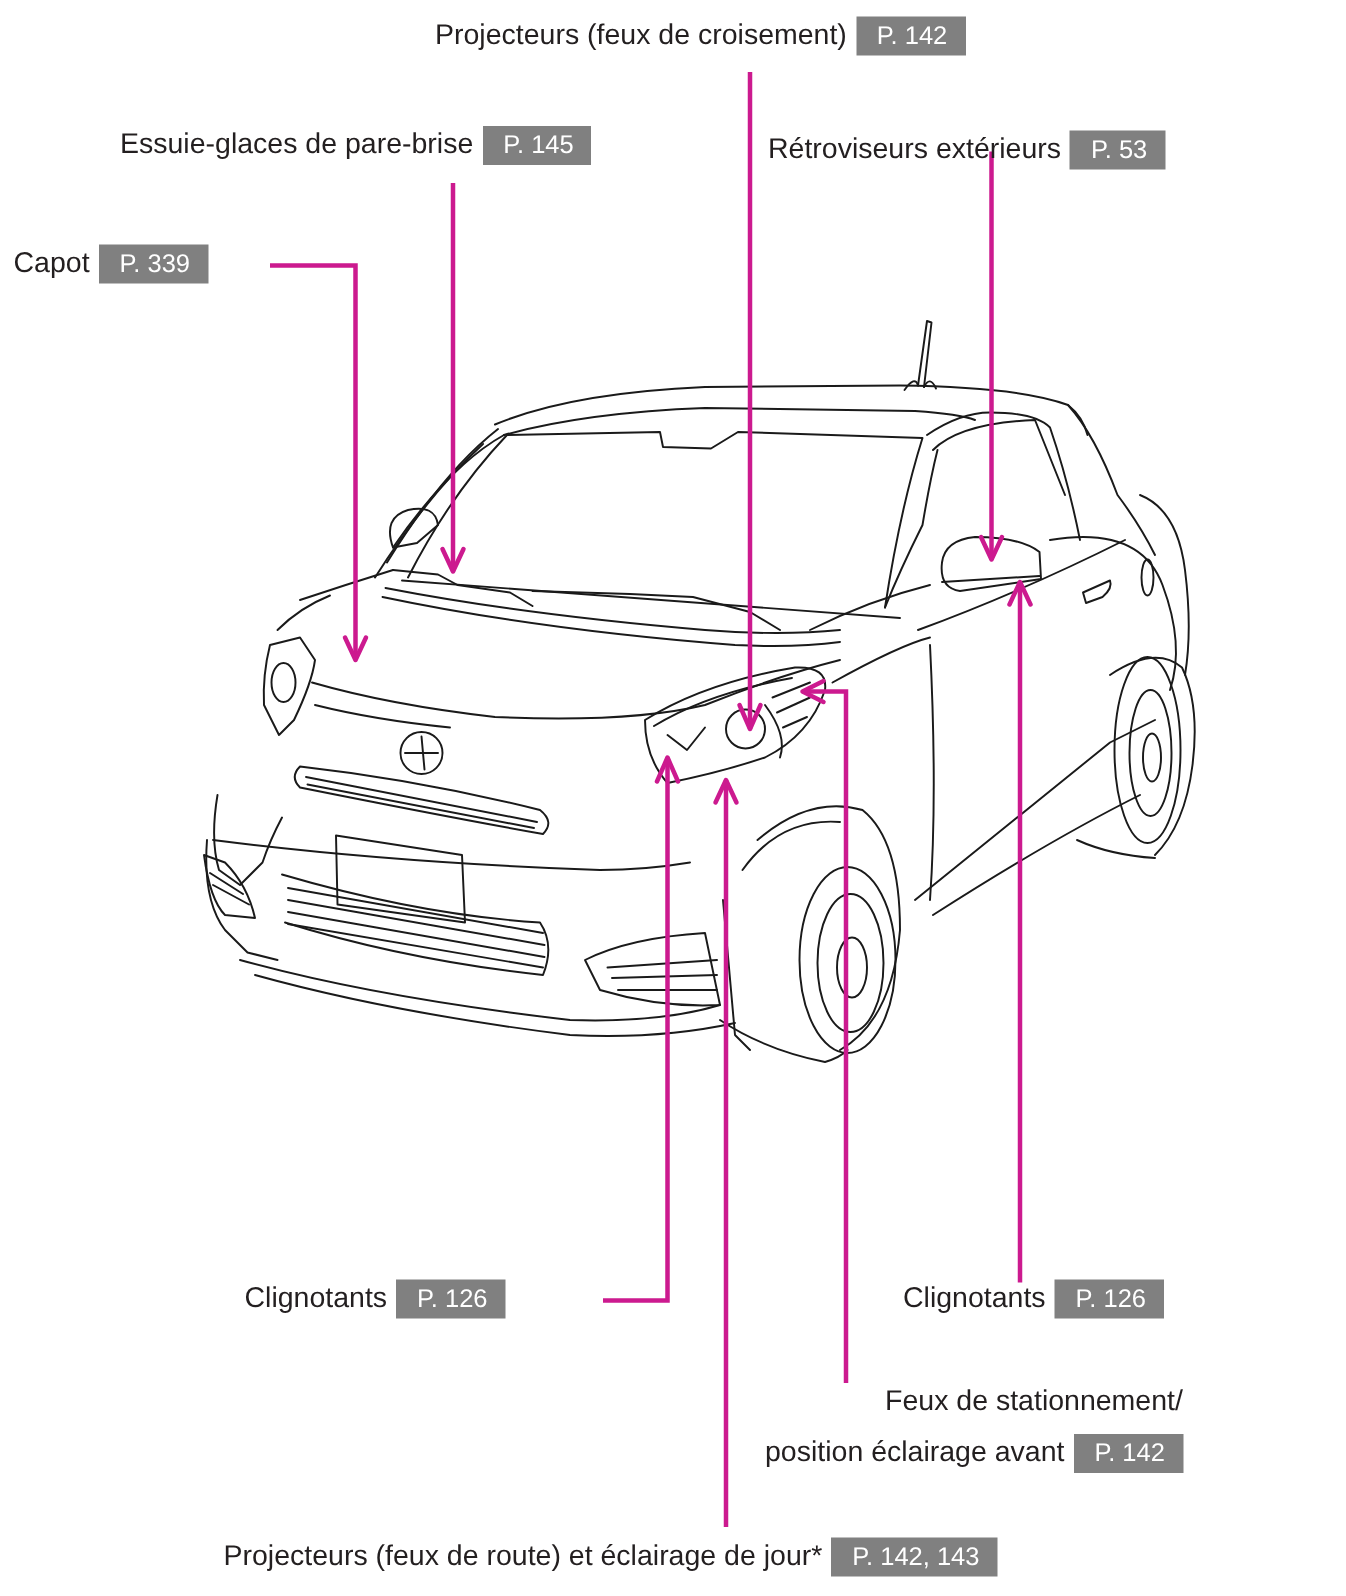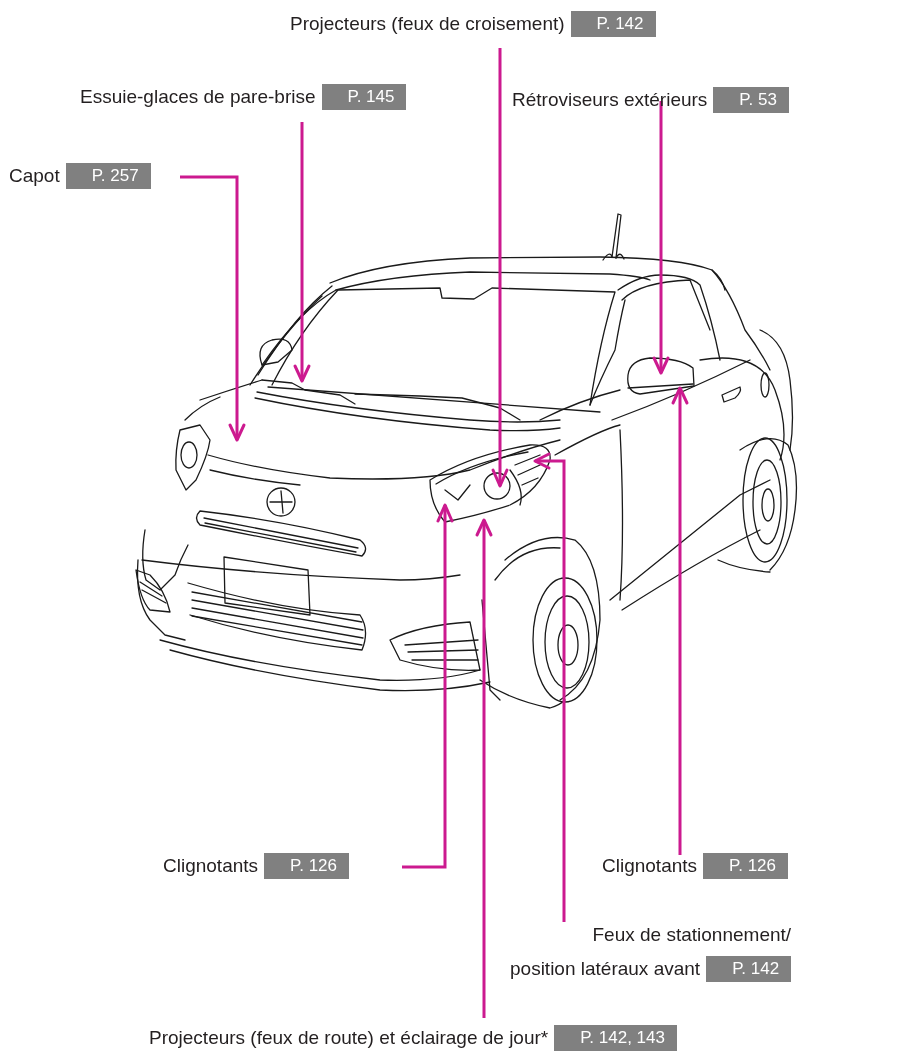--- a/index.html
+++ b/index.html
@@ -1,20 +1,20 @@
 <!DOCTYPE html>
 <html><head>
 <meta charset="utf-8">
 <style>
   html, body { margin: 0; padding: 0; background: #ffffff; }
   body { width: 897px; height: 1064px; position: relative; overflow: hidden;
          font-family: "Liberation Sans", sans-serif; color: #231f20; }
   .label { position: absolute; font-size: 19px; line-height: 22px; white-space: nowrap; }
   .badge { display: inline-block; background: #808080; color: #ffffff;
-           padding: 0 12px 0 26px; font-size: 17px; line-height: 26px; height: 26px;
+           padding: 0 12px 0 14px; font-size: 17px; line-height: 26px; height: 26px;
            margin-left: 6px; vertical-align: middle; }
   .txt { vertical-align: middle; }
   svg.lines { position: absolute; left: 0; top: 0; }
   .car path, .car ellipse, .car circle, .car line, .car polyline, .car rect { fill: none; stroke: #1a1a1a; stroke-width: 1.3; stroke-linejoin: round; stroke-linecap: round; }
   .callout { fill: none; stroke: #cc1a8f; stroke-width: 3; }
   .arrowhead { fill: none; stroke: #cc1a8f; stroke-width: 3; stroke-linecap: round; stroke-linejoin: round; }
 </style>
 </head>
 <body>
 
@@ -151,31 +151,31 @@
 
 <div class="label" style="left:80px; top:84px;">
   <span class="txt">Essuie-glaces de pare-brise</span><span class="badge">P. 145</span>
 </div>
 
 <div class="label" style="left:512px; top:87px;">
   <span class="txt">Rétroviseurs extérieurs</span><span class="badge">P. 53</span>
 </div>
 
 <div class="label" style="left:9px; top:163px;">
-  <span class="txt">Capot</span><span class="badge">P. 257</span>
+  <span class="txt">Capot</span><span class="badge">P. 339</span>
 </div>
 
 <div class="label" style="left:163px; top:853px;">
   <span class="txt">Clignotants</span><span class="badge">P. 126</span>
 </div>
 
 <div class="label" style="left:602px; top:853px;">
   <span class="txt">Clignotants</span><span class="badge">P. 126</span>
 </div>
 
 <div class="label" style="left:510px; top:924px;text-align:right;">
   <div style="margin-bottom:10px;">Feux de stationnement/</div>
-  <div><span class="txt">position latéraux avant</span><span class="badge">P. 142</span></div>
+  <div><span class="txt">position éclairage avant</span><span class="badge">P. 142</span></div>
 </div>
 
 <div class="label" style="left:149px; top:1025px;">
   <span class="txt">Projecteurs (feux de route) et éclairage de jour*</span><span class="badge">P. 142, 143</span>
 </div>
 
 </body></html>

